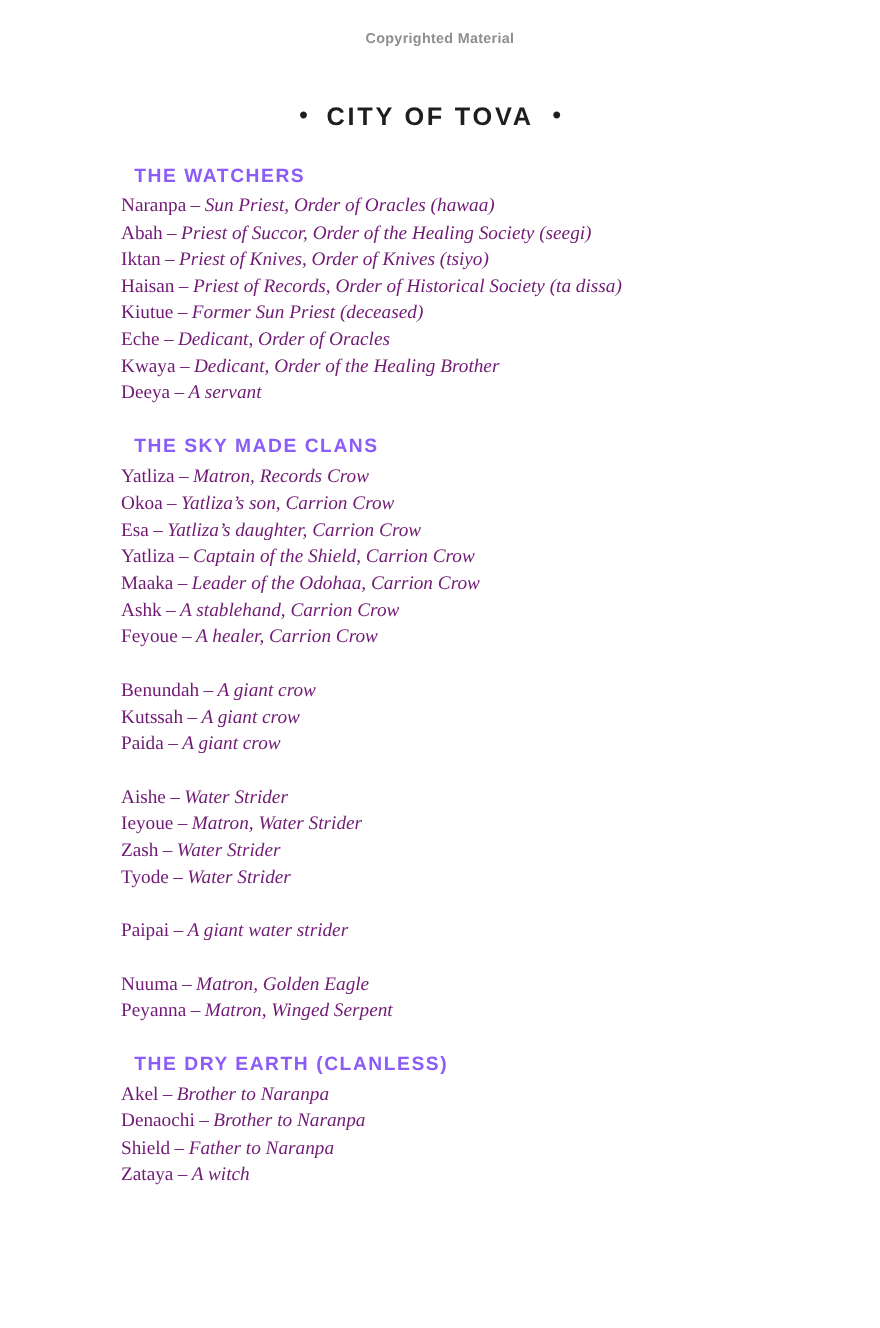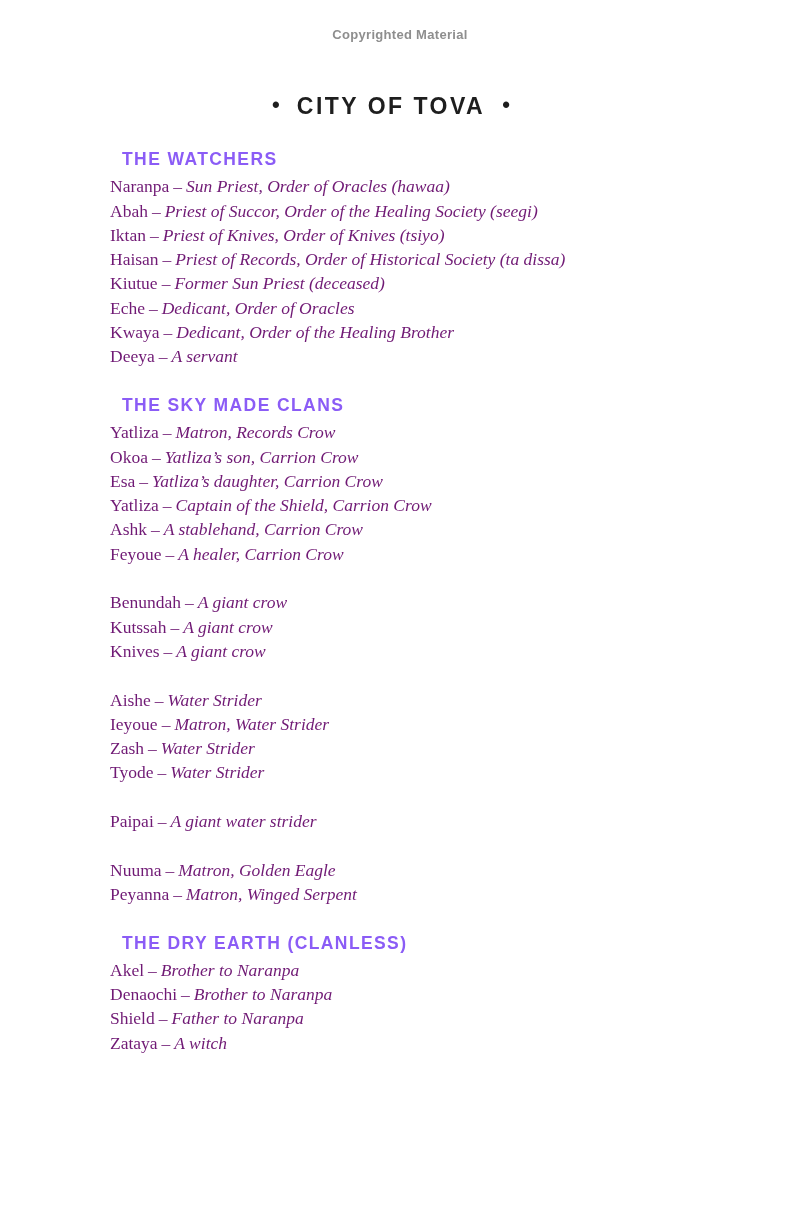--- a/index.html
+++ b/index.html
@@ -99,27 +99,28 @@
             <div class="entry"><span class="name">Deeya</span><span class="sep">–</span><span class="desc">A servant</span></div>
           </div>
         </div>
         <div class="section">
           <h2 class="heading">THE SKY MADE CLANS</h2>
           <div class="group">
             <div class="entry"><span class="name">Yatliza</span><span class="sep">–</span><span class="desc">Matron, Records Crow</span></div>
             <div class="entry"><span class="name">Okoa</span><span class="sep">–</span><span class="desc">Yatliza’s son, Carrion Crow</span></div>
             <div class="entry"><span class="name">Esa</span><span class="sep">–</span><span class="desc">Yatliza’s daughter, Carrion Crow</span></div>
             <div class="entry"><span class="name">Yatliza</span><span class="sep">–</span><span class="desc">Captain of the Shield, Carrion Crow</span></div>
+            <div class="entry"><span class="name">Maaka</span><span class="sep">–</span><span class="desc">Leader of the Odohaa, Carrion Crow</span></div>
             <div class="entry"><span class="name">Ashk</span><span class="sep">–</span><span class="desc">A stablehand, Carrion Crow</span></div>
             <div class="entry"><span class="name">Feyoue</span><span class="sep">–</span><span class="desc">A healer, Carrion Crow</span></div>
           </div>
           <div class="group">
             <div class="entry"><span class="name">Benundah</span><span class="sep">–</span><span class="desc">A giant crow</span></div>
             <div class="entry"><span class="name">Kutssah</span><span class="sep">–</span><span class="desc">A giant crow</span></div>
-            <div class="entry"><span class="name">Knives</span><span class="sep">–</span><span class="desc">A giant crow</span></div>
+            <div class="entry"><span class="name">Paida</span><span class="sep">–</span><span class="desc">A giant crow</span></div>
           </div>
           <div class="group">
             <div class="entry"><span class="name">Aishe</span><span class="sep">–</span><span class="desc">Water Strider</span></div>
             <div class="entry"><span class="name">Ieyoue</span><span class="sep">–</span><span class="desc">Matron, Water Strider</span></div>
             <div class="entry"><span class="name">Zash</span><span class="sep">–</span><span class="desc">Water Strider</span></div>
             <div class="entry"><span class="name">Tyode</span><span class="sep">–</span><span class="desc">Water Strider</span></div>
           </div>
           <div class="group">
             <div class="entry"><span class="name">Paipai</span><span class="sep">–</span><span class="desc">A giant water strider</span></div>
           </div>

